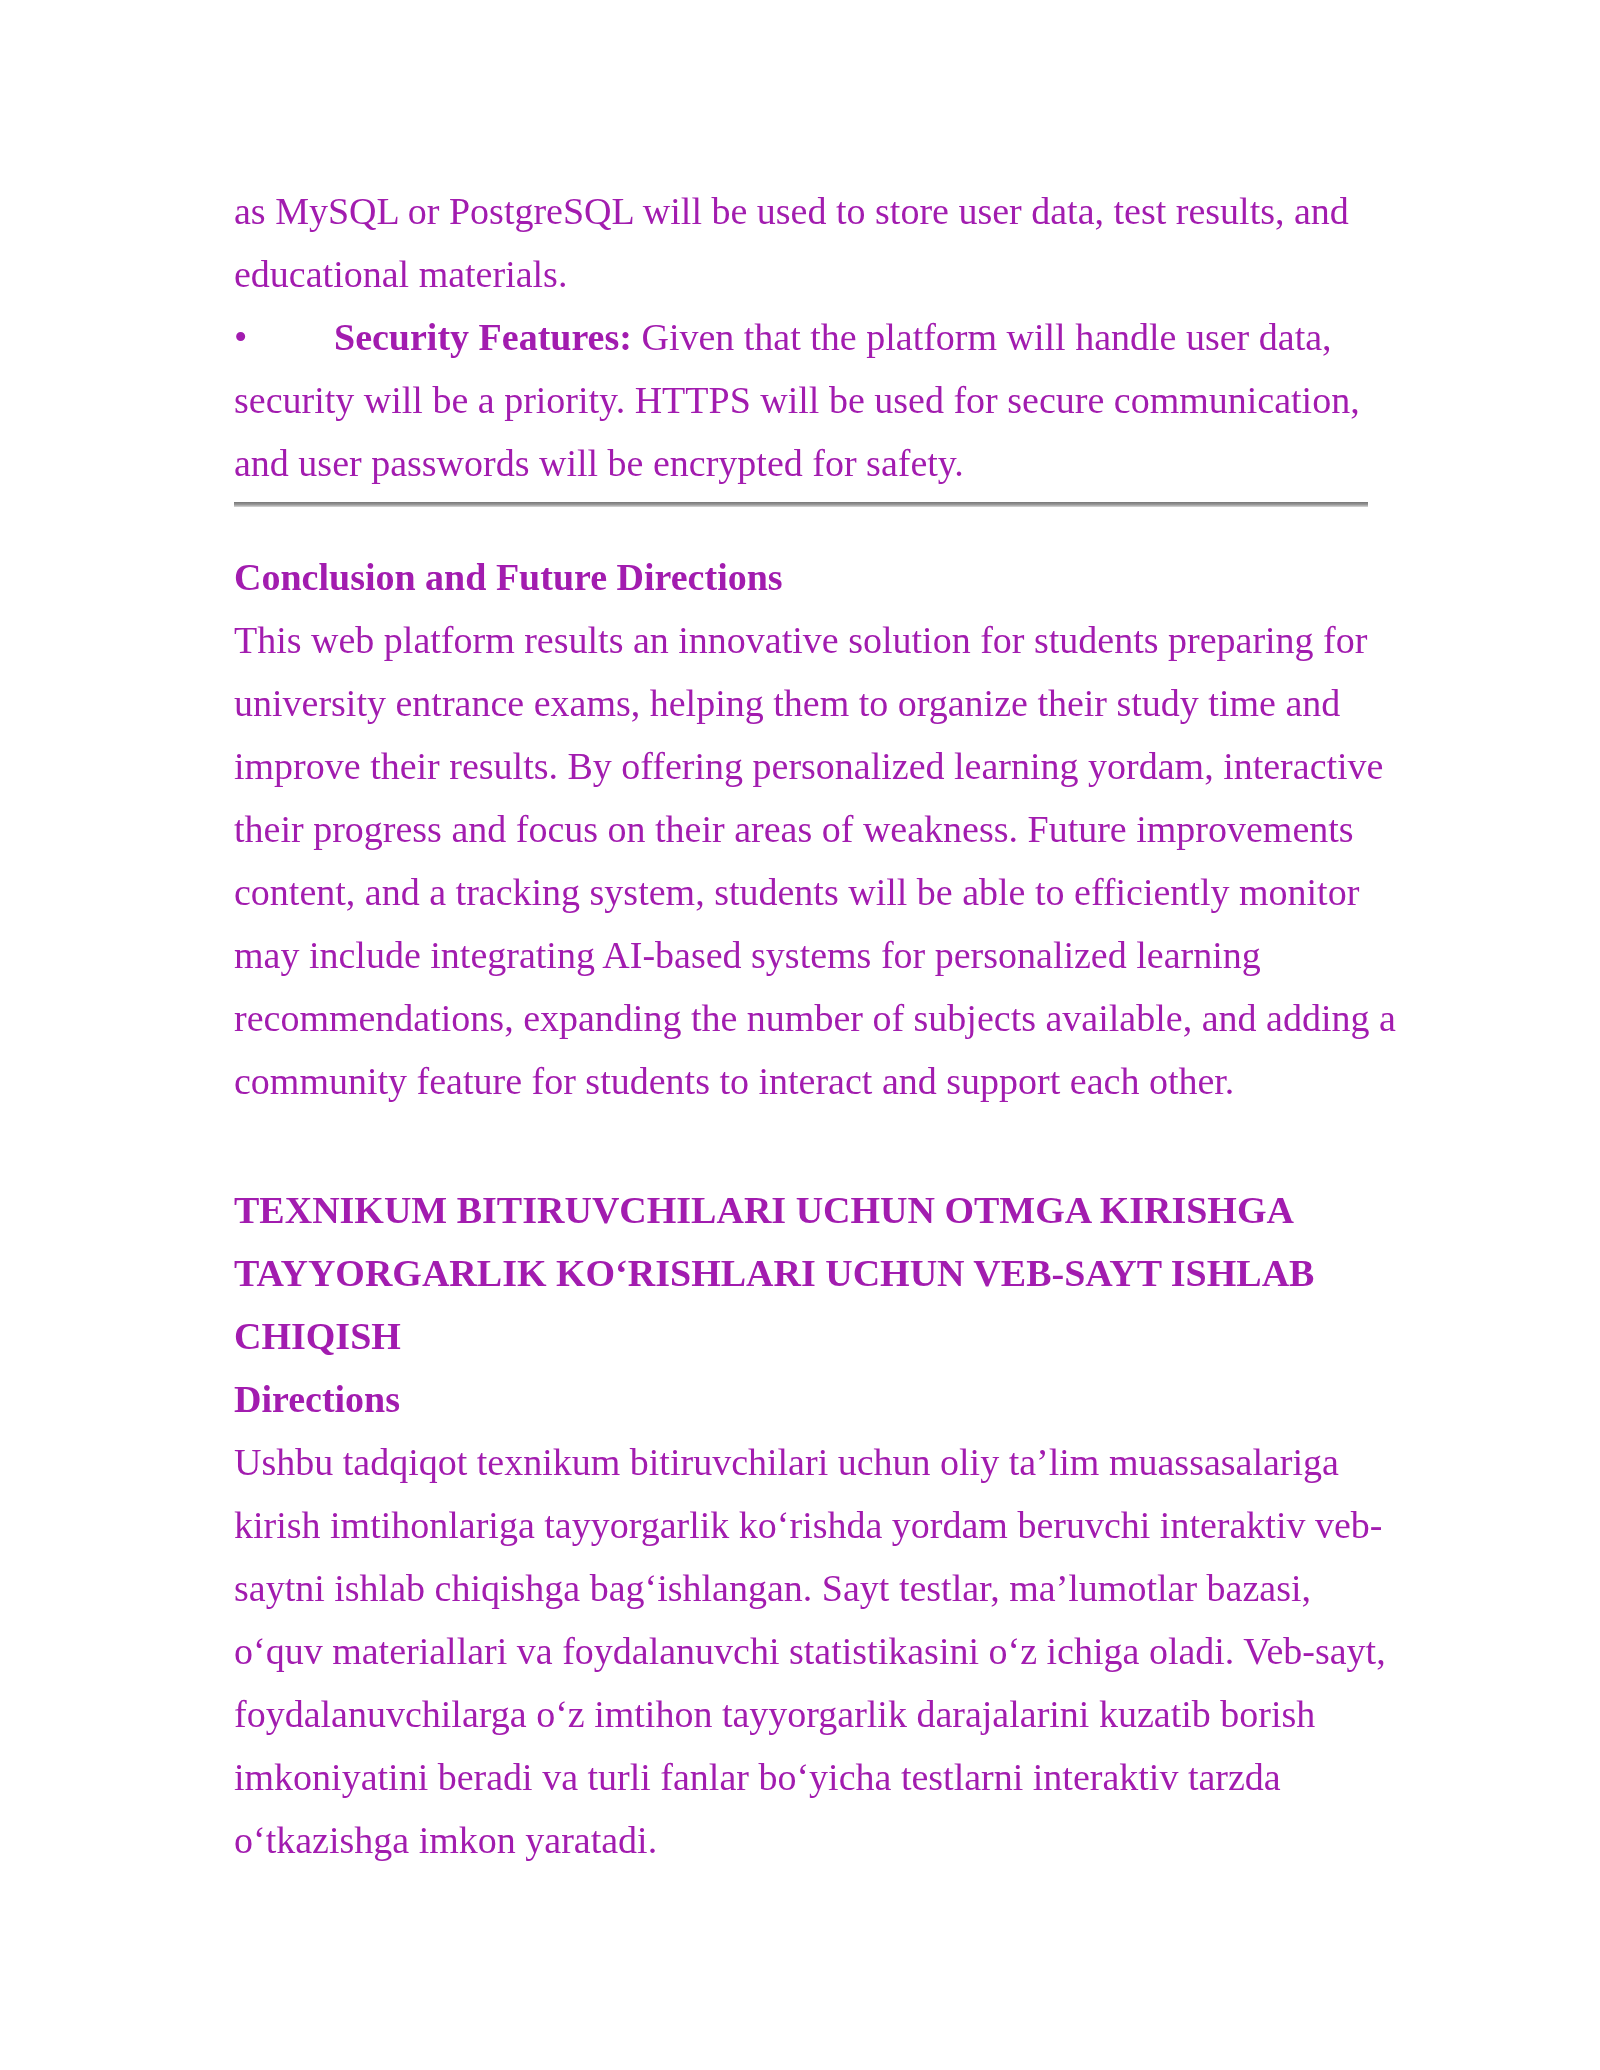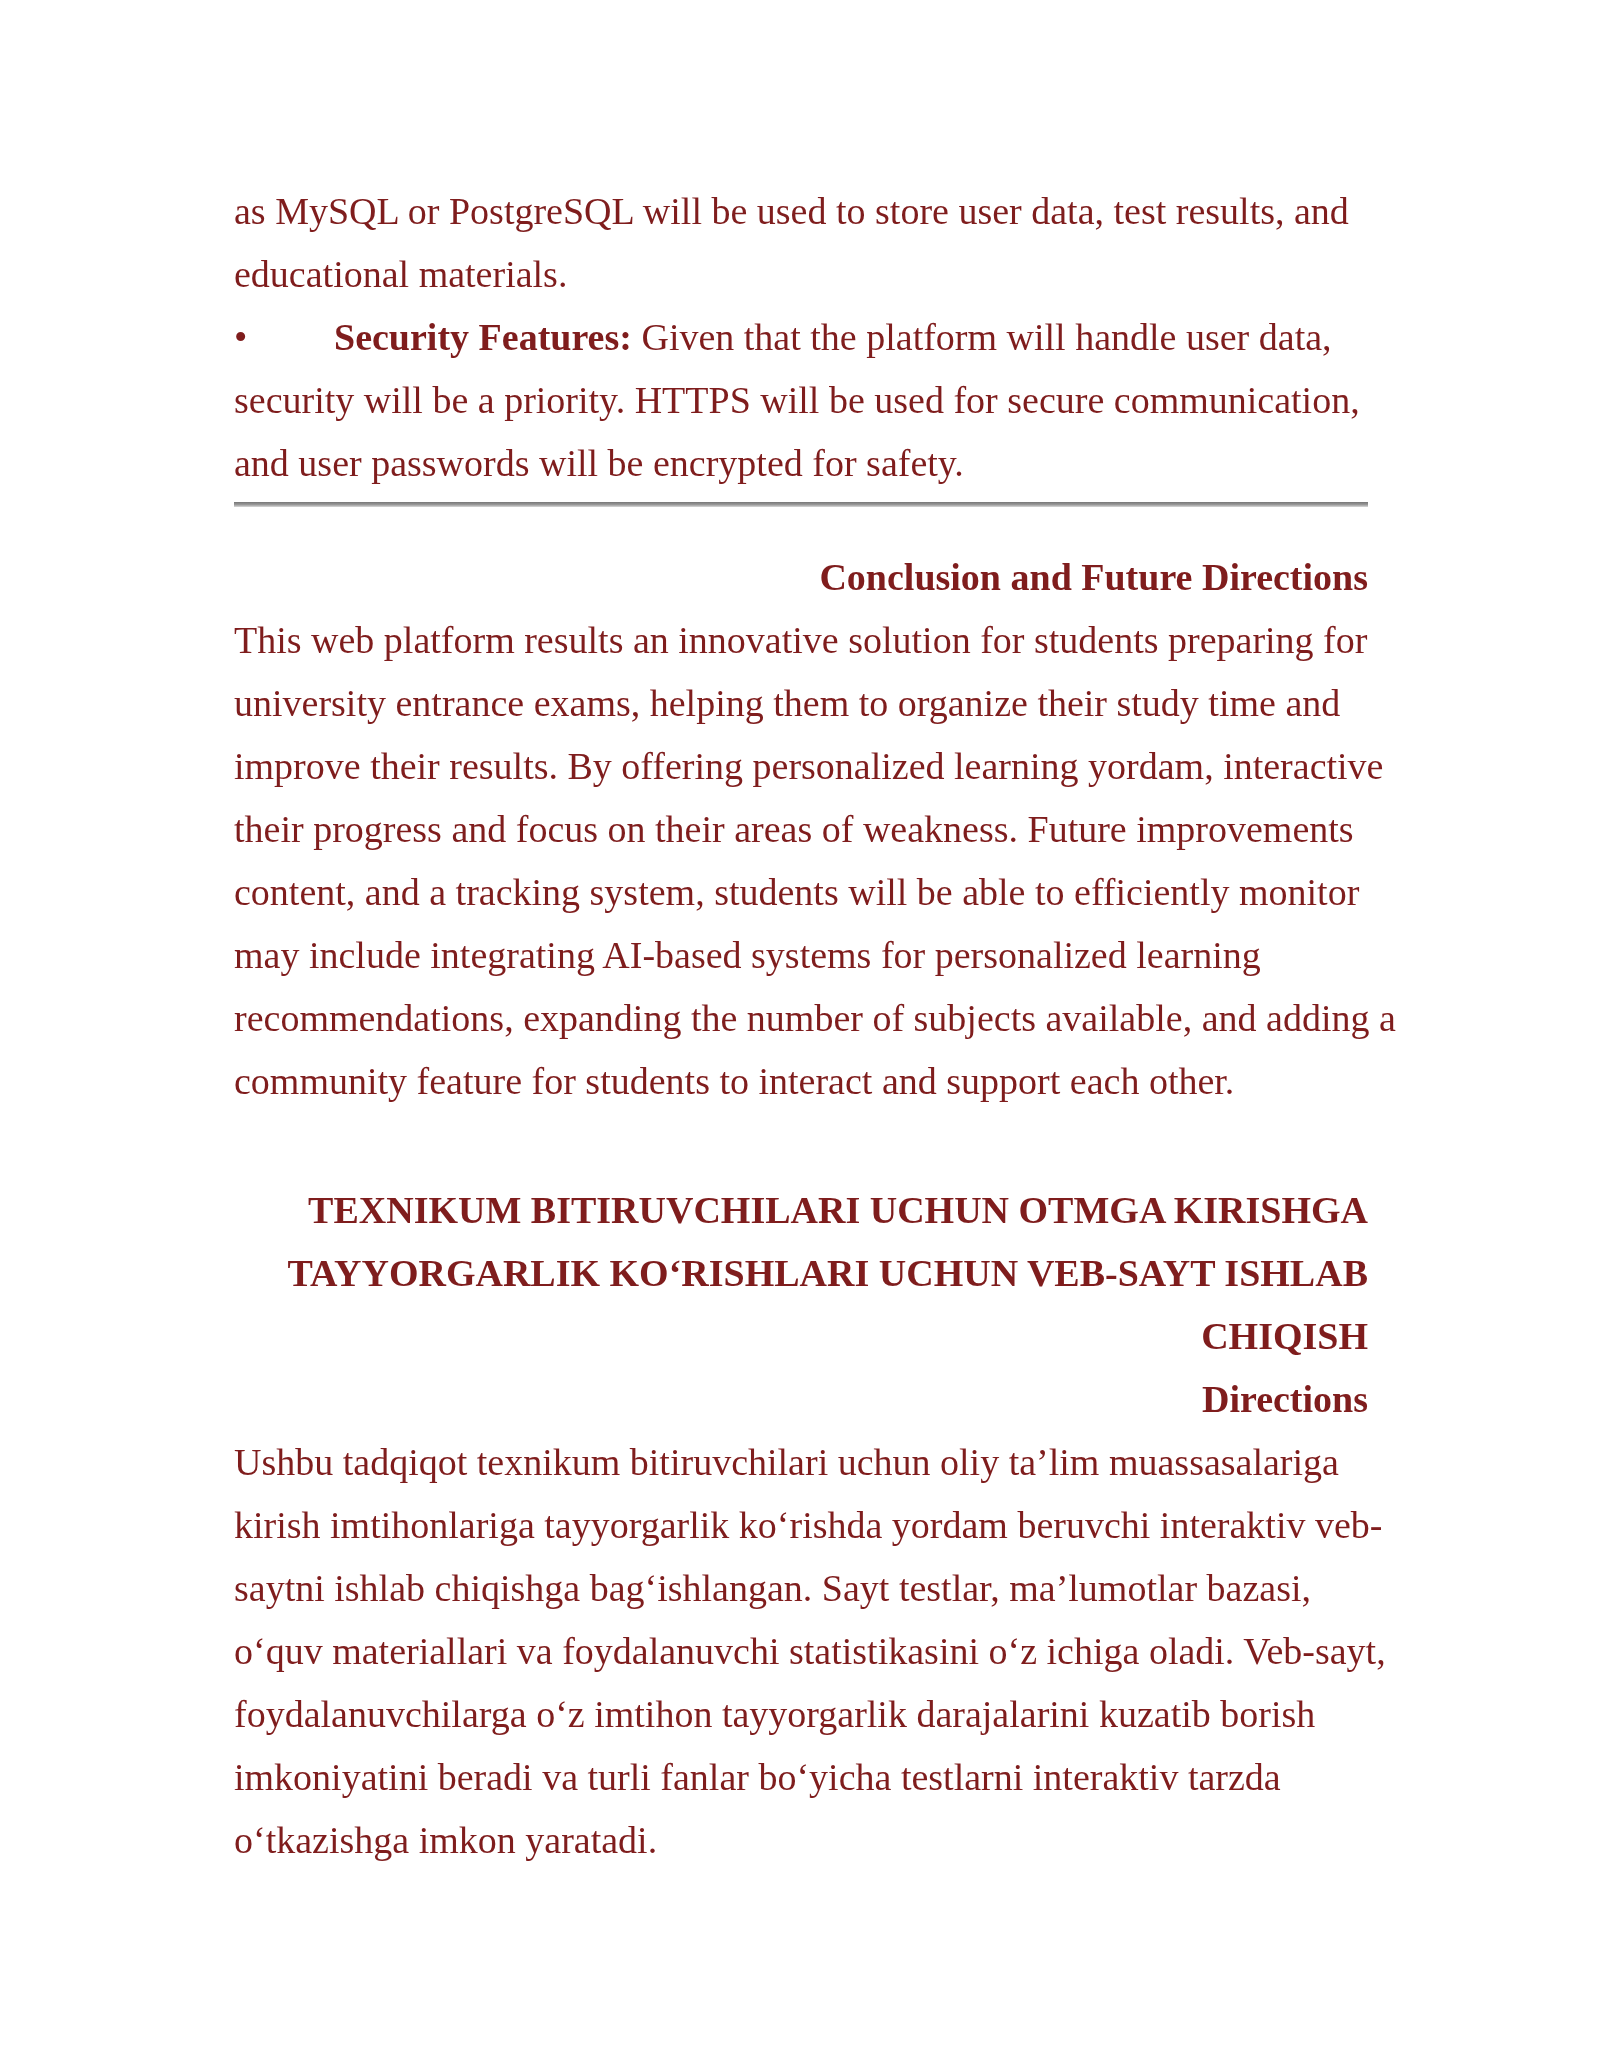--- a/index.html
+++ b/index.html
@@ -19,29 +19,28 @@
     inset: 0;
     background: #ffffff;
   }
   .content {
     position: absolute;
     left: 234px;
     top: 180px;
     width: 1134px;
     font-size: 38px;
     line-height: 63px;
-    color: #7f1d1d;
+    color: #a21caf;
   }
   .line {
     height: 63px;
     white-space: nowrap;
   }
   .bold {
     font-weight: bold;
-    text-align: right;
   }
   .bullet-marker {
     display: inline-block;
     width: 100px;
   }
   .divider {
     height: 5px;
     margin: 7px 0 39px 0;
     border: none;
     background: linear-gradient(to bottom, #767676 0%, #9a9a9a 55%, #d9d9d9 100%);

